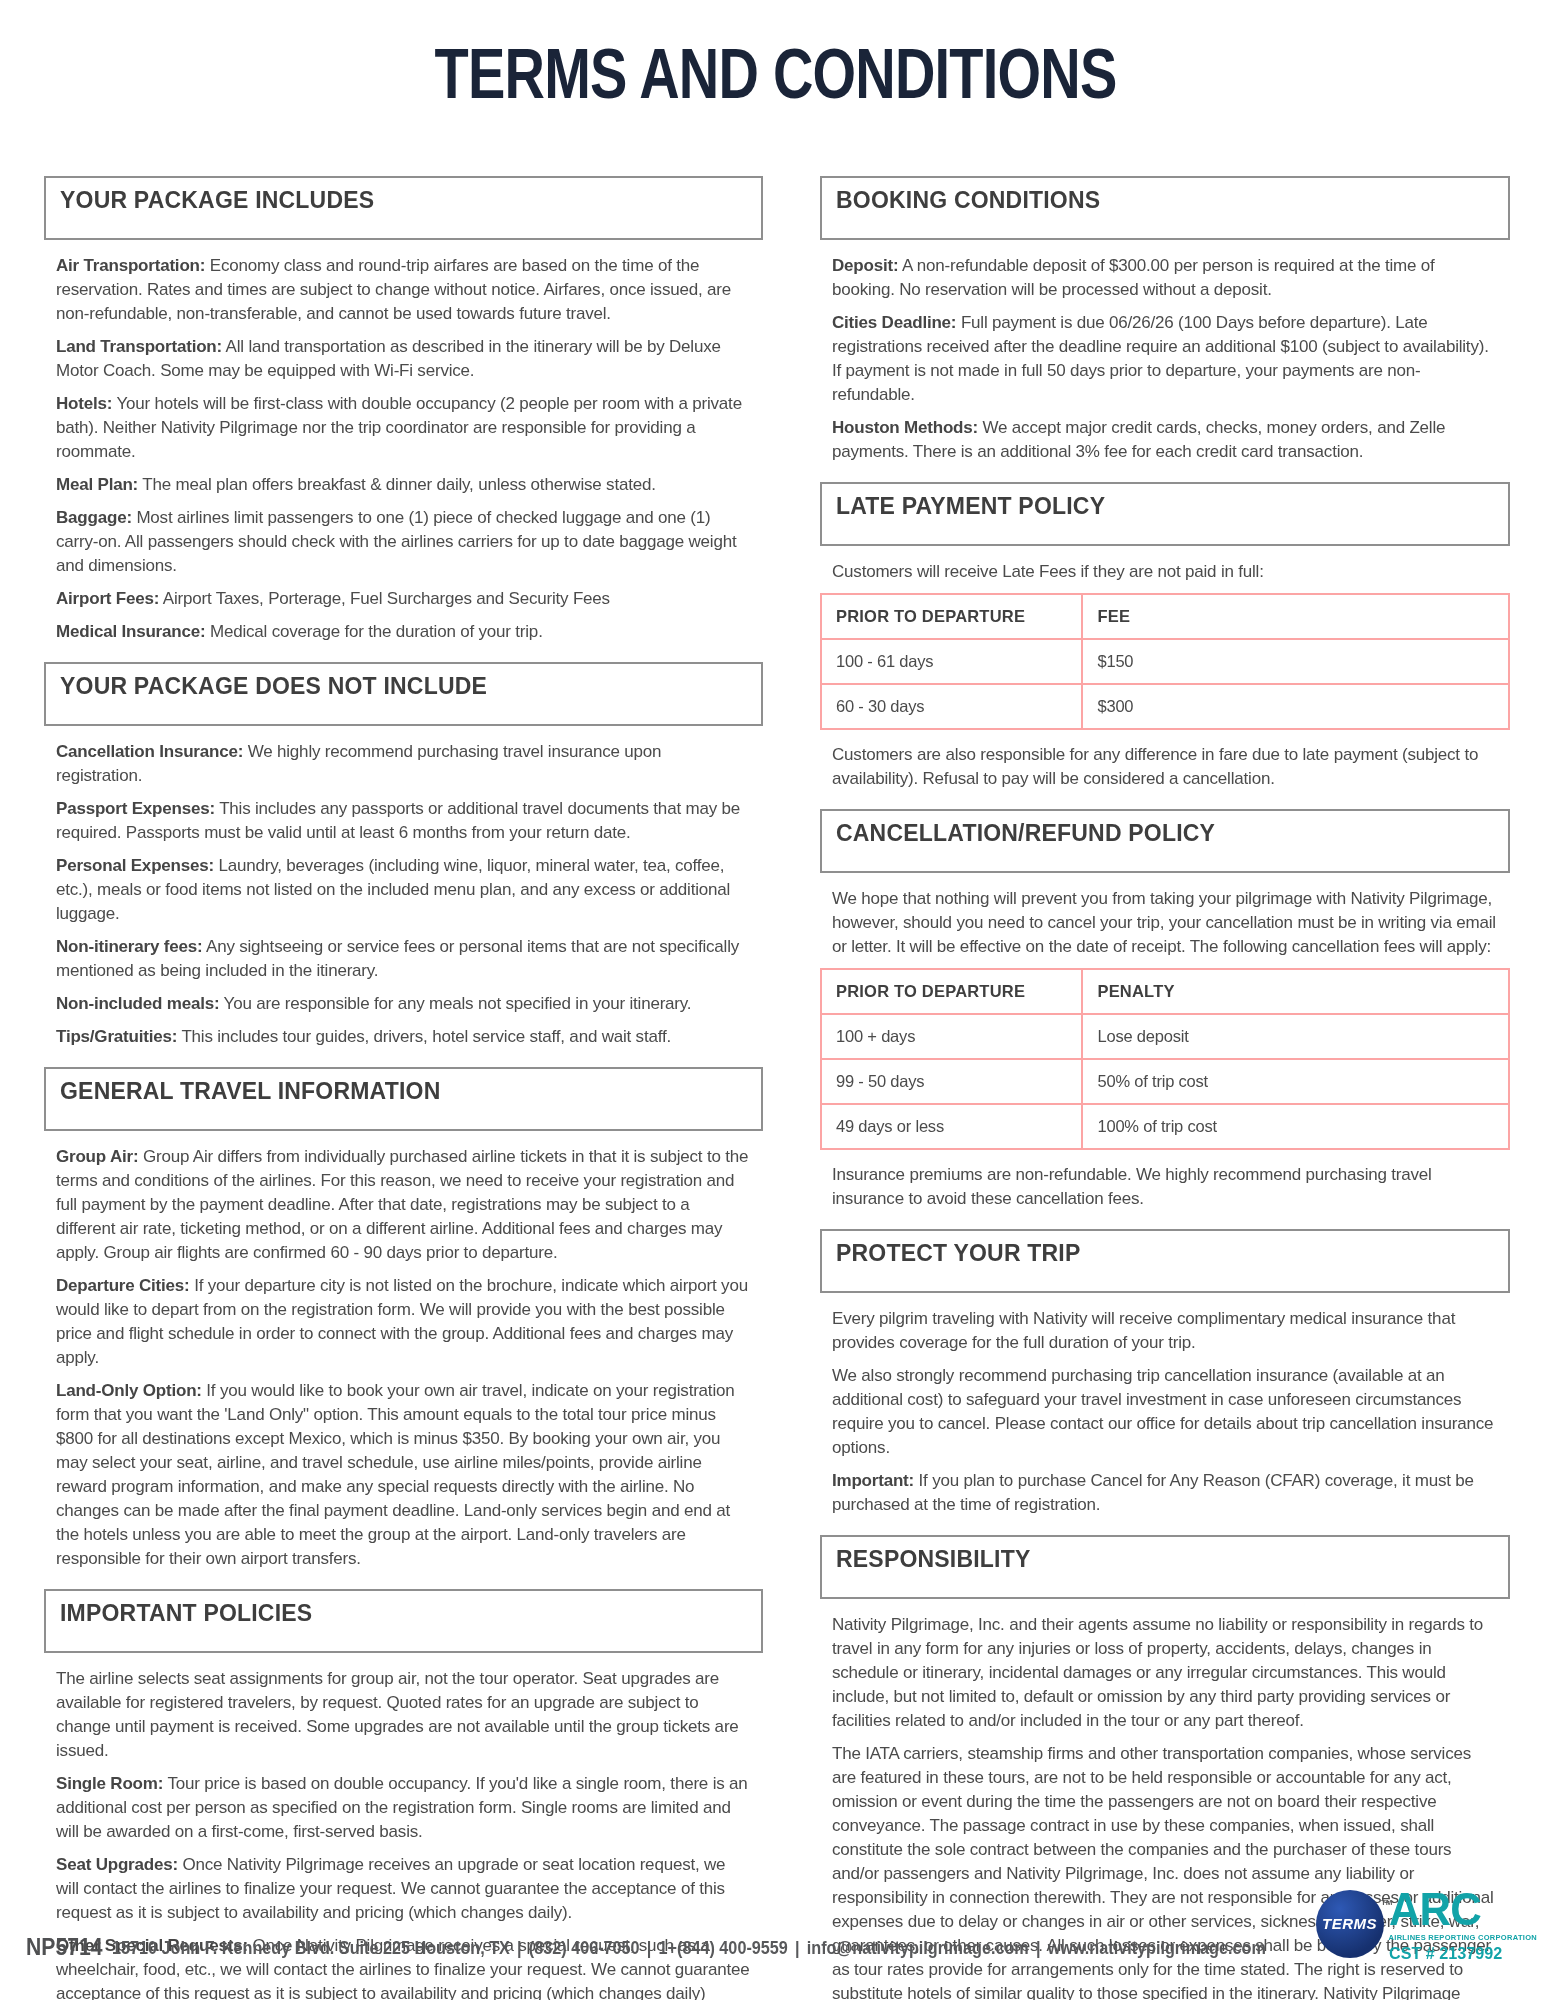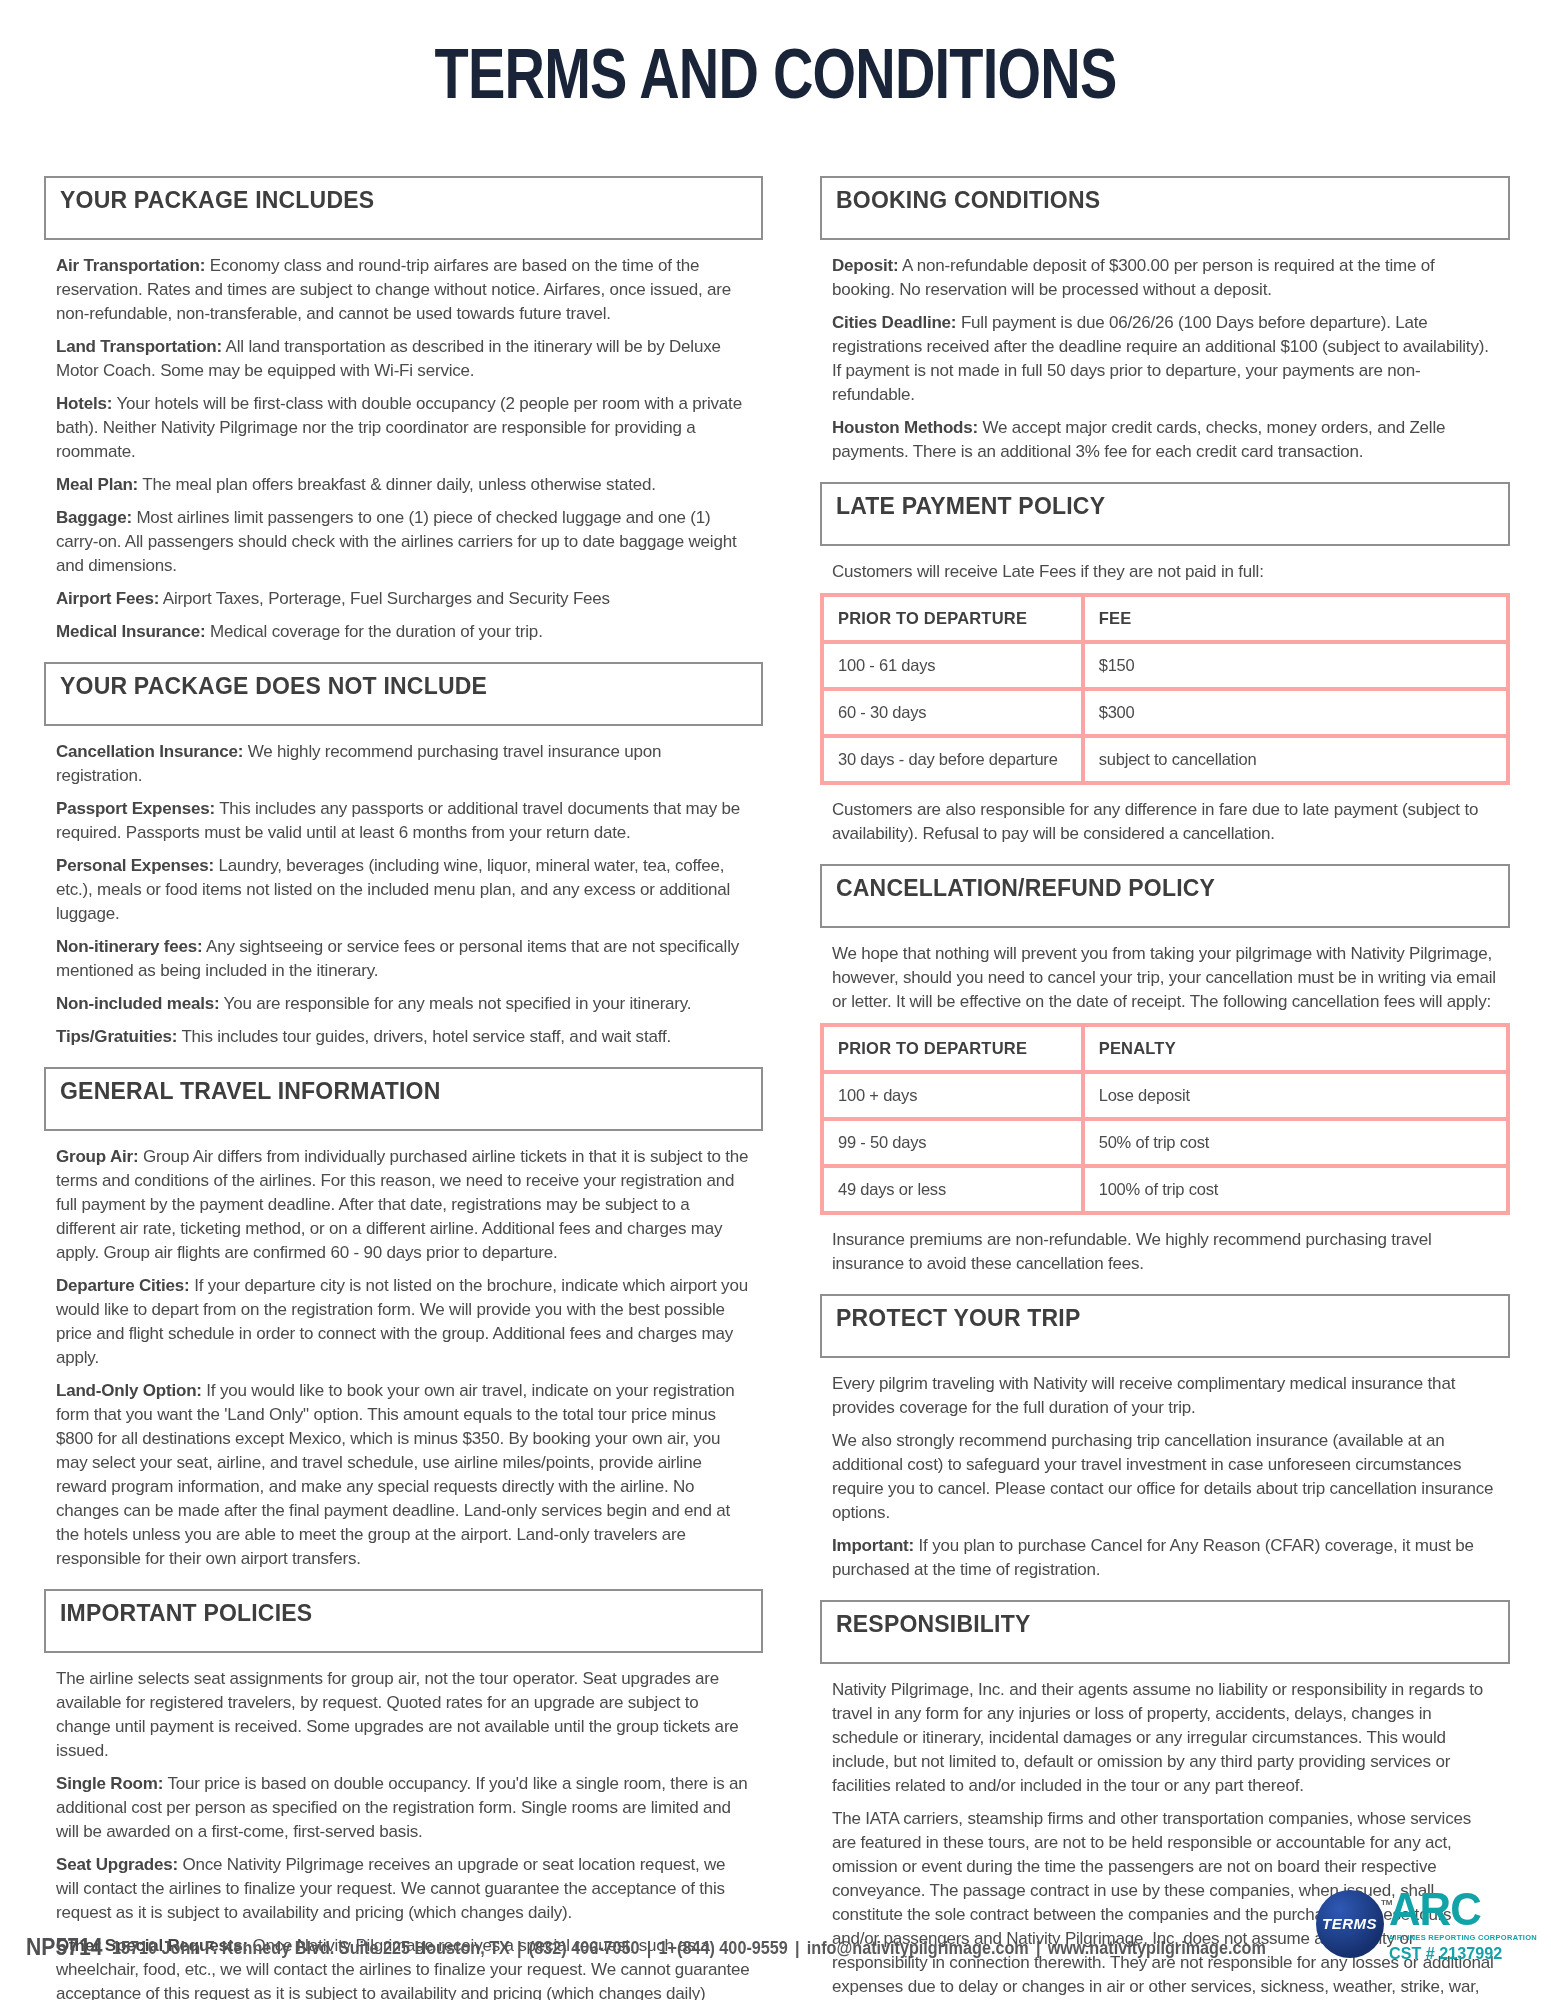--- a/index.html
+++ b/index.html
@@ -17,21 +17,21 @@
   .sec-head{border:2px solid #8f8f8f;color:#3e3e3e;font-weight:700;
             font-size:23px;padding:9px 14px 24px;margin:18px 0 14px;
             letter-spacing:.2px;background:#fff;}
   .blocks > .sec-head:first-child{margin-top:0;}
 
   .para{font-size:17px;line-height:24px;color:#4b4b4b;margin:0 12px 9px;
         letter-spacing:-.2px;}
   .plabel{color:#454545;font-weight:700;}
 
   .ptable{width:100%;border-collapse:collapse;margin:6px 0 13px;}
-  .ptable th,.ptable td{border:4px solid #fca5a5;padding:12px 14px;
+  .ptable th,.ptable td{border:2px solid #fca5a5;padding:12px 14px;
         text-align:left;color:#4b4b4b;font-size:16.5px;letter-spacing:-.2px;}
   .ptable th{font-weight:700;color:#3f3f3f;letter-spacing:.2px;}
   .ptable th:first-child,.ptable td:first-child{width:38%;}
 
   .logo-row{display:flex;align-items:flex-end;margin-top:28px;gap:36px;}
   .nativity-svg{flex:0 0 auto;}
 
   .tagline{position:relative;display:flex;align-items:center;padding-top:24px;
            color:#151515;font-weight:700;font-size:36px;letter-spacing:-.5px;
            margin-bottom:12px;}
@@ -147,24 +147,20 @@
           </thead>
           <tbody>
             <tr>
               <td>100 - 61 days</td>
               <td>$150</td>
             </tr>
             <tr>
               <td>60 - 30 days</td>
               <td>$300</td>
             </tr>
-            <tr>
-              <td>30 days - day before departure</td>
-              <td>subject to cancellation</td>
-            </tr>
           </tbody>
         </table>
         <p class="para"><span>Customers are also responsible for any difference in fare due to late payment (subject to availability). Refusal to pay will be considered a cancellation.</span></p>
         <div class="sec-head">CANCELLATION/REFUND POLICY</div>
         <p class="para"><span>We hope that nothing will prevent you from taking your pilgrimage with Nativity Pilgrimage, however, should you need to cancel your trip, your cancellation must be in writing via email or letter. It will be effective on the date of receipt. The following cancellation fees will apply:</span></p>
         <table class="ptable">
           <thead>
             <tr>
               <th>PRIOR TO DEPARTURE</th>
               <th>PENALTY</th>

